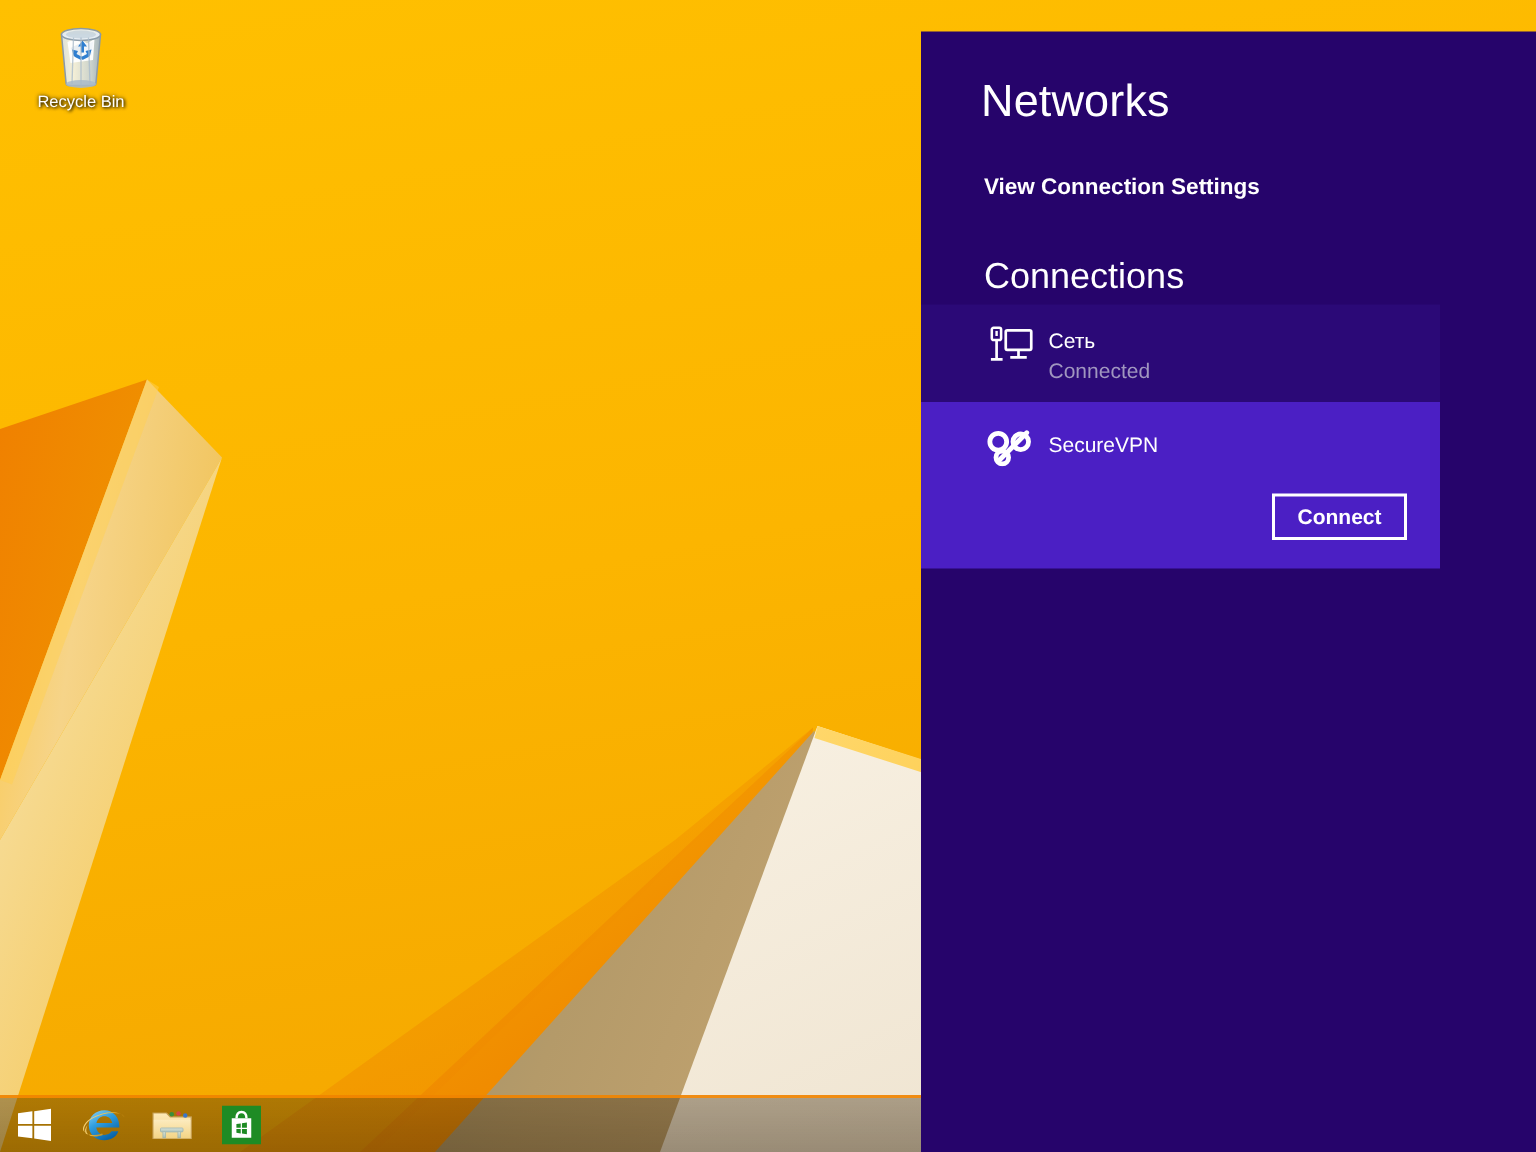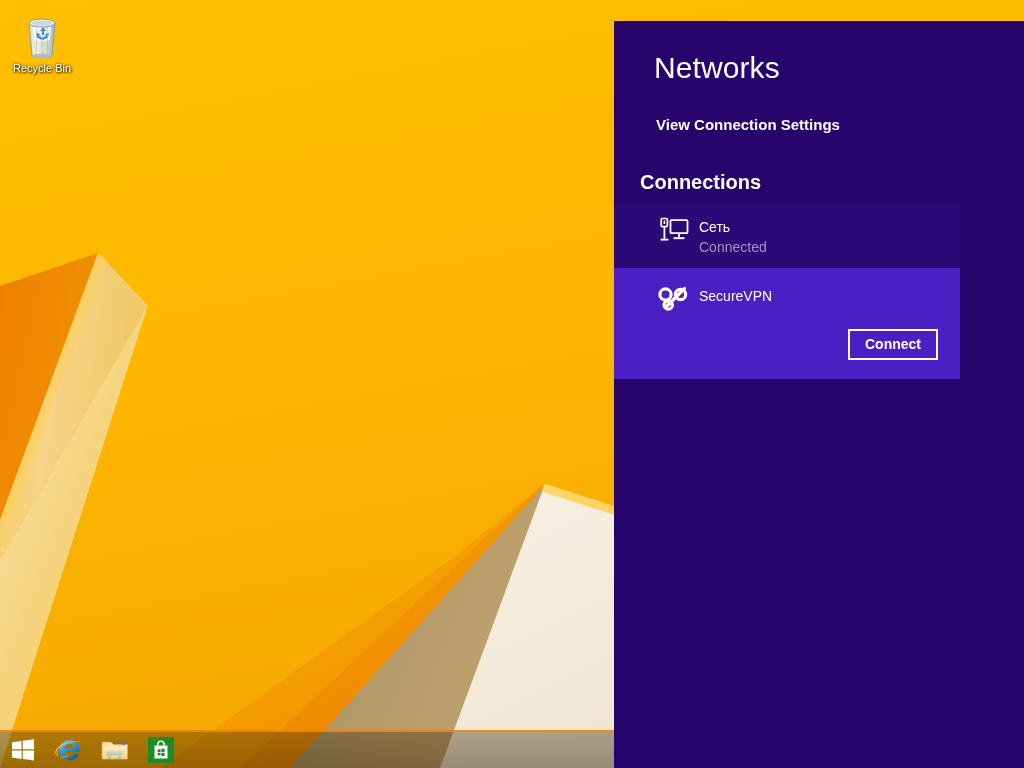--- a/index.html
+++ b/index.html
@@ -94,24 +94,24 @@
     position: absolute;
     left: 42px;
     top: 95px;
     font-size: 15px;
     font-weight: 700;
     color: #ffffff;
     cursor: pointer;
   }
   #connections-heading {
     position: absolute;
-    left: 26px;
+    left: 42px;
     top: 150px;
-    font-size: 20px;
-    font-weight: 700;
+    font-size: 24px;
+    font-weight: 400;
     color: #ffffff;
   }
 
   .net-row {
     position: absolute;
     left: 0;
     width: 346px;
     box-sizing: border-box;
   }
   .net-row .row-icon {
@@ -230,21 +230,21 @@
       <polygon points="542,485 250,768 160,768 450,560" fill="url(#gRightOrange)" opacity="0.55"></polygon>
 
       <polygon points="543,487 560,768 290,768" fill="url(#gTan)"></polygon>
 
       <polygon points="545,484 1024,640 1024,768 440,768" fill="url(#gCream)"></polygon>
 
       <polygon points="545,484 1024,637 1024,646 543,492" fill="url(#gEdge)"></polygon>
     </svg>
   </div>
 
-  <div class="desktop-icon" style="left:2px; top:6px;">
+  <div class="desktop-icon" style="left:14px; top:6px;">
     <span class="glyph">
       <svg width="46" height="50" viewBox="0 0 46 50" xmlns="http://www.w3.org/2000/svg">
         <defs>
           <linearGradient id="binBody" x1="0" y1="0" x2="1" y2="0">
             <stop offset="0%" stop-color="#d8e4ee" stop-opacity="0.9"></stop>
             <stop offset="30%" stop-color="#f3f8fc" stop-opacity="0.85"></stop>
             <stop offset="75%" stop-color="#c6d5e2" stop-opacity="0.9"></stop>
             <stop offset="100%" stop-color="#9fb2c2" stop-opacity="0.95"></stop>
           </linearGradient>
         </defs>

